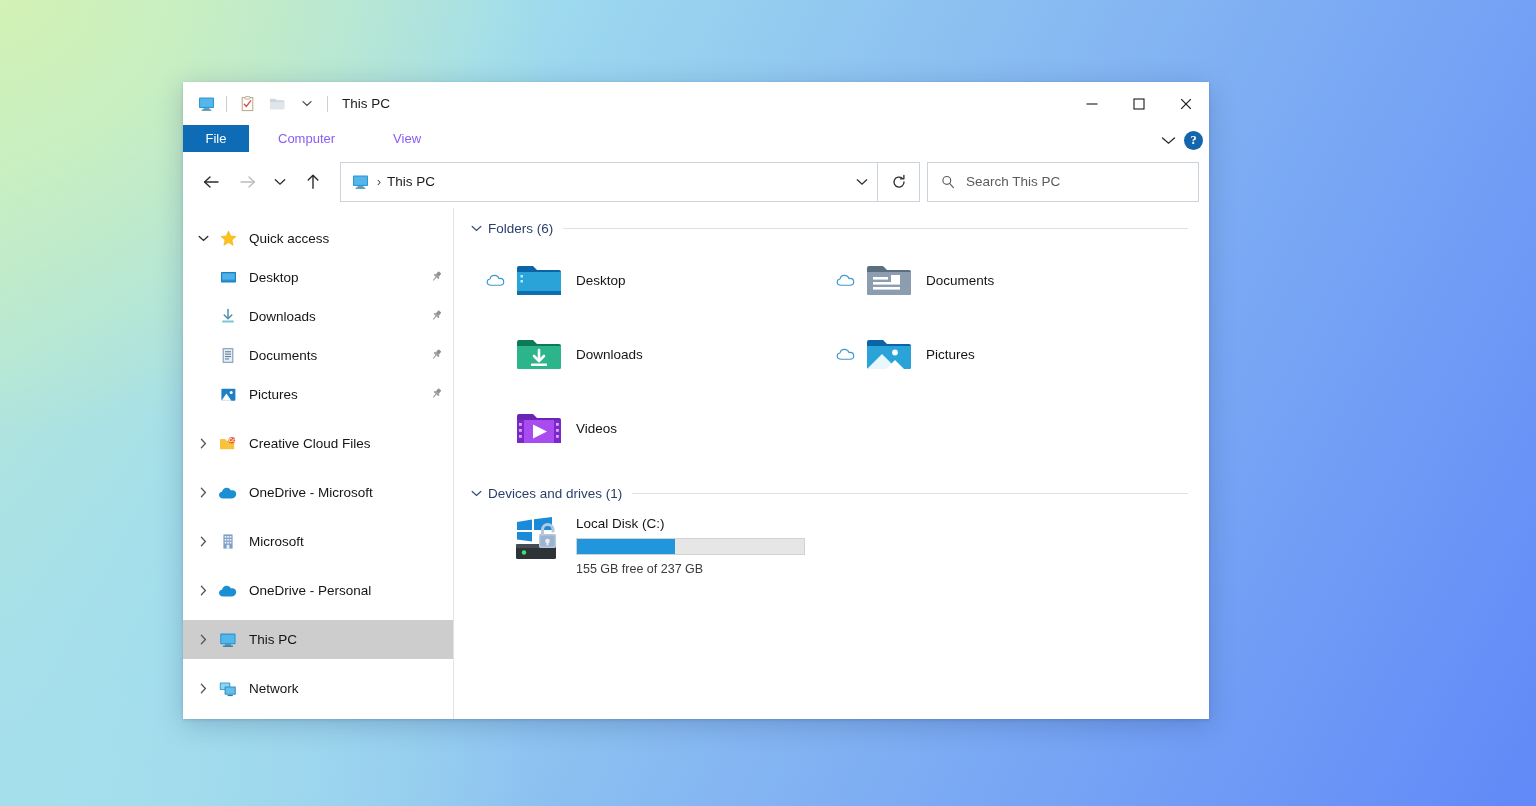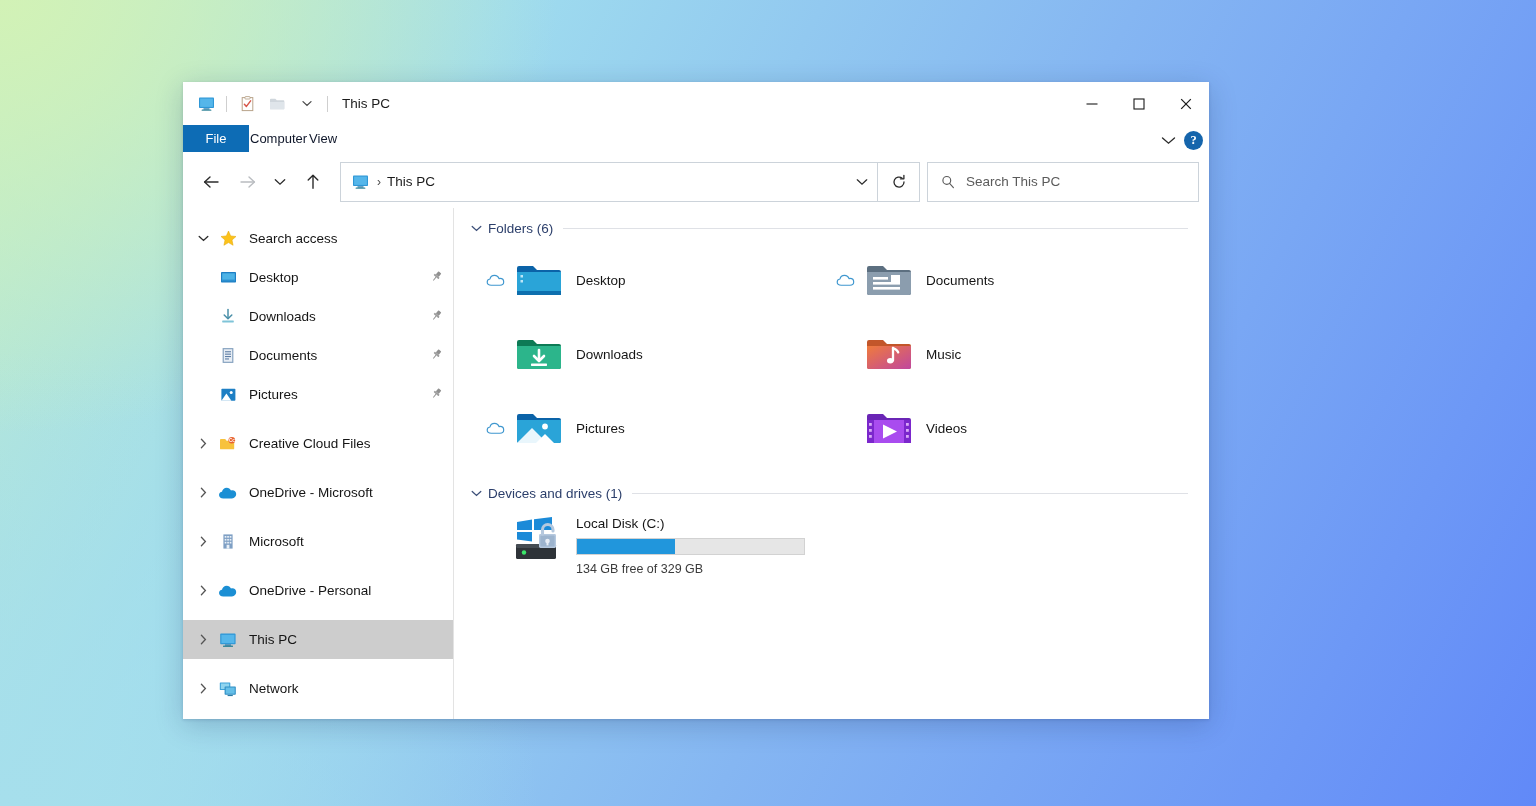--- a/index.html
+++ b/index.html
@@ -73,22 +73,22 @@
     height: 30px;
     display: flex;
     align-items: stretch;
     background: #ffffff;
     flex: none;
     position: relative;
   }
   .tab {
     display: flex; align-items: center; justify-content: center;
     font-size: 13px;
-    color: #0f172a;
-    padding: 0 1px;
+    color: #8b5cf6;
+    padding: 0 29px;
     height: 27px;
   }
   .tab.file {
     background: #0d6cb5;
     color: #ffffff;
     width: 66px;
     padding: 0;
     margin-left: 0;
   }
   .ribbon-right {
@@ -387,21 +387,21 @@
           <span class="nav-chev">
             <svg width="11" height="7" viewBox="0 0 11 7">
                 <path d="M1.2 1.5 L5.5 5.4 L9.8 1.5" fill="none" stroke="#2b2b2b" stroke-width="1.35" stroke-linecap="round"></path>
               </svg>
           </span>
           <span class="nav-icon">
             <svg width="17" height="17" viewBox="0 0 17 17">
               <path d="M8.5 1 L10.7 5.9 L16 6.5 L12 10 L13.1 15.3 L8.5 12.6 L3.9 15.3 L5 10 L1 6.5 L6.3 5.9 Z" fill="#fcc21b" stroke="#e0a500" stroke-width="0.5"></path>
             </svg>
           </span>
-          <span class="nav-label">Search access</span>
+          <span class="nav-label">Quick access</span>
         </div>
 
         <div class="nav-row child-indent">
           <span class="nav-icon">
             <svg width="17" height="16" viewBox="0 0 17 16">
               <rect x="1" y="2" width="15" height="10.5" rx="0.7" fill="#1e7fc4"></rect>
               <rect x="2.2" y="3.3" width="12.6" height="7.8" fill="#4db3e6"></rect>
               <rect x="2.2" y="9.6" width="12.6" height="1.5" fill="#2b8fd0"></rect>
             </svg>
           </span>
@@ -646,39 +646,20 @@
                 <path d="M3 8 A2 2 0 0 1 5 6 H19 L23 10 H45 A2 2 0 0 1 47 12 V33 A2 2 0 0 1 45 35 H5 A2 2 0 0 1 3 33 Z" fill="#0d7a55"></path>
                 <path d="M3 12 H47 V33 A2 2 0 0 1 45 35 H5 A2 2 0 0 1 3 33 Z" fill="#2cb58b"></path>
                 <line x1="25" y1="16" x2="25" y2="26" stroke="#ffffff" stroke-width="2.6" stroke-linecap="round"></line>
                 <path d="M20 22 L25 27 L30 22" fill="none" stroke="#ffffff" stroke-width="2.6" stroke-linecap="round" stroke-linejoin="round"></path>
                 <rect x="17" y="29.5" width="16" height="2.4" rx="0.6" fill="#ffffff"></rect>
               </svg>
             </span>
             <span class="tile-label">Downloads</span>
           </div>
 
-          <div class="tile">
-            <span class="tile-cloud"></span>
-            <span class="tile-icon">
-              <svg width="50" height="40" viewBox="0 0 50 40">
-                <defs>
-                  <linearGradient id="mg" x1="0" y1="0" x2="1" y2="1">
-                    <stop offset="0%" stop-color="#ef7b3c"></stop>
-                    <stop offset="100%" stop-color="#c0479f"></stop>
-                  </linearGradient>
-                </defs>
-                <path d="M3 8 A2 2 0 0 1 5 6 H19 L23 10 H45 A2 2 0 0 1 47 12 V33 A2 2 0 0 1 45 35 H5 A2 2 0 0 1 3 33 Z" fill="#c2562a"></path>
-                <path d="M3 12 H47 V33 A2 2 0 0 1 45 35 H5 A2 2 0 0 1 3 33 Z" fill="url(#mg)"></path>
-                <path d="M29 14 L29 26.5" stroke="#ffffff" stroke-width="2.3" stroke-linecap="round"></path>
-                <path d="M29 14 C31.5 15.2 33.5 16 34.2 18.4" fill="none" stroke="#ffffff" stroke-width="2.3" stroke-linecap="round"></path>
-                <ellipse cx="26.3" cy="26.8" rx="3.3" ry="2.7" fill="#ffffff"></ellipse>
-              </svg>
-            </span>
-            <span class="tile-label">Music</span>
-          </div>
 
           <div class="tile">
             <span class="tile-cloud">
               <svg width="19" height="13" viewBox="0 0 19 13">
                 <path d="M5.3 11.2 C2.9 11.2 1.2 9.8 1.2 8 C1.2 6.4 2.5 5.2 4 5 C4.4 2.9 6.2 1.3 8.5 1.3 C10.6 1.3 12.4 2.7 13 4.6 C13.3 4.5 13.7 4.4 14.1 4.4 C16.1 4.4 17.7 6 17.7 8 C17.7 9.8 16.1 11.2 14 11.2 Z" fill="none" stroke="#3f97cf" stroke-width="1.15" stroke-linejoin="round"></path>
               </svg>
             </span>
             <span class="tile-icon">
               <svg width="50" height="40" viewBox="0 0 50 40">
                 <path d="M3 8 A2 2 0 0 1 5 6 H19 L23 10 H45 A2 2 0 0 1 47 12 V33 A2 2 0 0 1 45 35 H5 A2 2 0 0 1 3 33 Z" fill="#0b63a8"></path>
@@ -736,20 +717,20 @@
               <path d="M29.5 18.2 V13.8 A5.2 5.2 0 0 1 40 13.8 V15" fill="none" stroke="#b5c8de" stroke-width="3.1" stroke-linecap="round"></path>
               <circle cx="34.5" cy="25" r="2.3" fill="#e8eef6"></circle>
               <rect x="33.5" y="25" width="2" height="4.4" fill="#e8eef6"></rect>
             </svg>
           </span>
           <span class="drive-info">
             <span class="drive-name">Local Disk (C:)</span>
             <div class="bar-track">
               <div class="bar-fill" id="drive-bar-fill" style="width: 43%; background: rgb(33, 150, 220);"></div>
             </div>
-            <div class="drive-free">134 GB free of 329 GB</div>
+            <div class="drive-free">155 GB free of 237 GB</div>
           </span>
         </div>
 
       </div>
     </div>
   </div>
 </div>
 
 </body></html>

